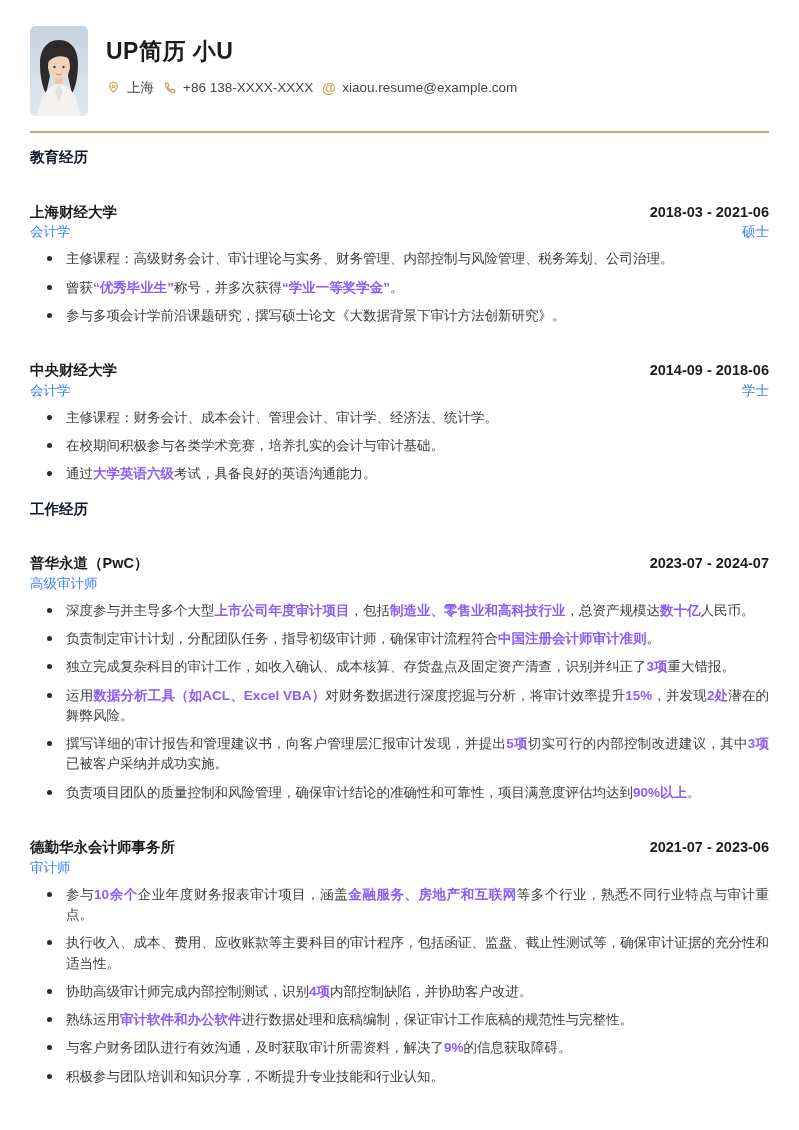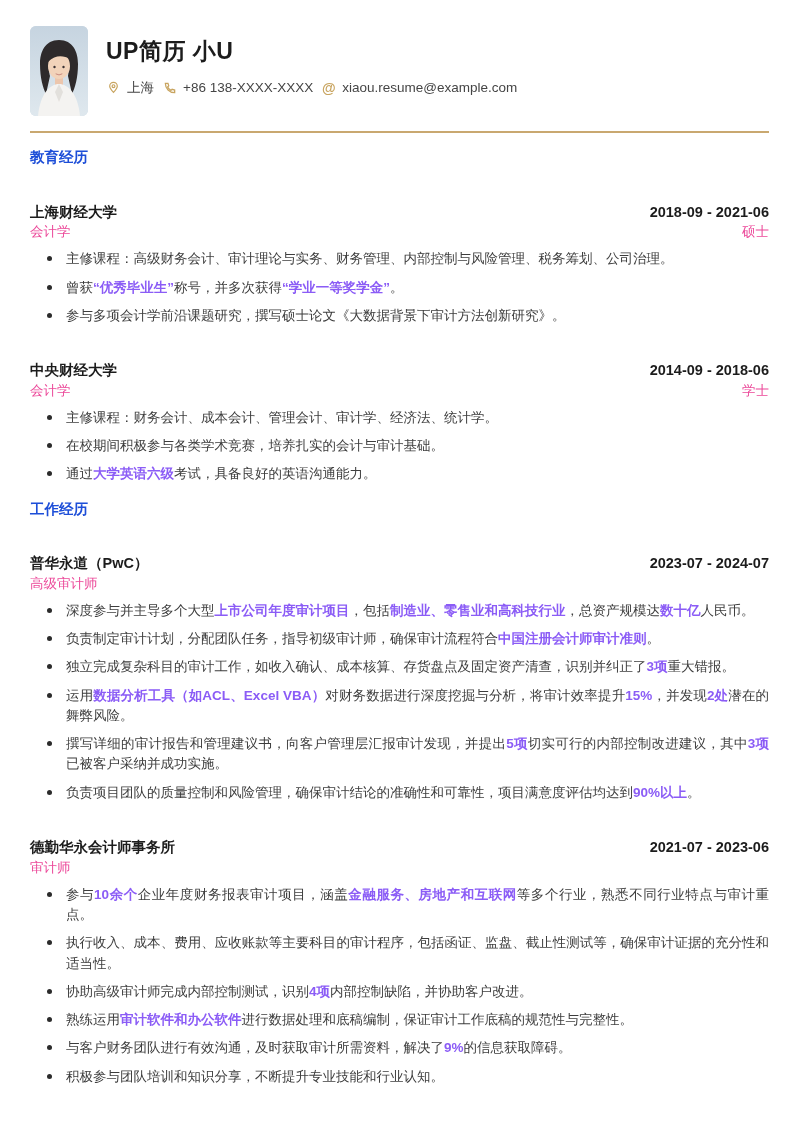--- a/index.html
+++ b/index.html
@@ -30,31 +30,31 @@
   .contact{display:flex;align-items:center;gap:6px;}
   .cicon{display:inline-flex;align-items:center;justify-content:center;width:15px;height:15px;color:#c8a45f;}
   .cicon svg{display:block;}
   .at-glyph{font-size:14px;font-weight:bold;color:#c8a45f;line-height:1;}
   .main-divider{
     border:none;border-top:2px solid #c9a870;margin:15px 0 0 0;
   }
   
   .section{margin-top:15px;}
   .section-title{
-    font-size:14.5px;font-weight:bold;color:#1d4ed8;margin:0 0 2px 0;line-height:1.35;
+    font-size:14.5px;font-weight:bold;color:#0f172a;margin:0 0 2px 0;line-height:1.35;
   }
   .summary{
     font-size:13.5px;line-height:2.08;text-align:justify;color:#3d3d3d;margin-top:2px;
   }
   .entry{margin-top:4px;}
   .entry + .entry{margin-top:14px;}
   .entry-head{display:flex;justify-content:space-between;align-items:baseline;margin-top:35px;}
   .entry-name{font-size:14.5px;font-weight:bold;color:#1c1c1c;line-height:1.35;}
   .entry-date{font-size:14.5px;font-weight:bold;color:#1c1c1c;line-height:1.35;white-space:nowrap;}
-  .entry-sub{display:flex;justify-content:space-between;font-size:13.5px;color:#ec4899;line-height:1.35;margin-top:1px;}
+  .entry-sub{display:flex;justify-content:space-between;font-size:13.5px;color:#3b82f6;line-height:1.35;margin-top:1px;}
   .bullets{list-style:none;margin:8px 0 0 0;padding:0;}
   .bullets li{
     position:relative;
     padding-left:36px;
     font-size:13.5px;line-height:1.5;
     margin-bottom:8px;
     text-align:justify;
   }
   .bullets li::before{
     content:"";
@@ -127,21 +127,21 @@
   </header>
 
   <hr class="main-divider">
 
   <main id="sections">
       <section class="section">
         <h2 class="section-title">教育经历</h2>
         <div class="entry">
           <div class="entry-head">
             <span class="entry-name">上海财经大学</span>
-            <span class="entry-date">2018-09 - 2021-06</span>
+            <span class="entry-date">2018-03 - 2021-06</span>
           </div>
           <div class="entry-sub">
             <span class="entry-subtitle">会计学</span>
             <span class="entry-degree">硕士</span>
           </div>
           <ul class="bullets">
             <li>主修课程：高级财务会计、审计理论与实务、财务管理、内部控制与风险管理、税务筹划、公司治理。</li>
             <li>曾获<strong>“优秀毕业生”</strong>称号，并多次获得<strong>“学业一等奖学金”</strong>。</li>
             <li>参与多项会计学前沿课题研究，撰写硕士论文《大数据背景下审计方法创新研究》。</li>
           </ul>

